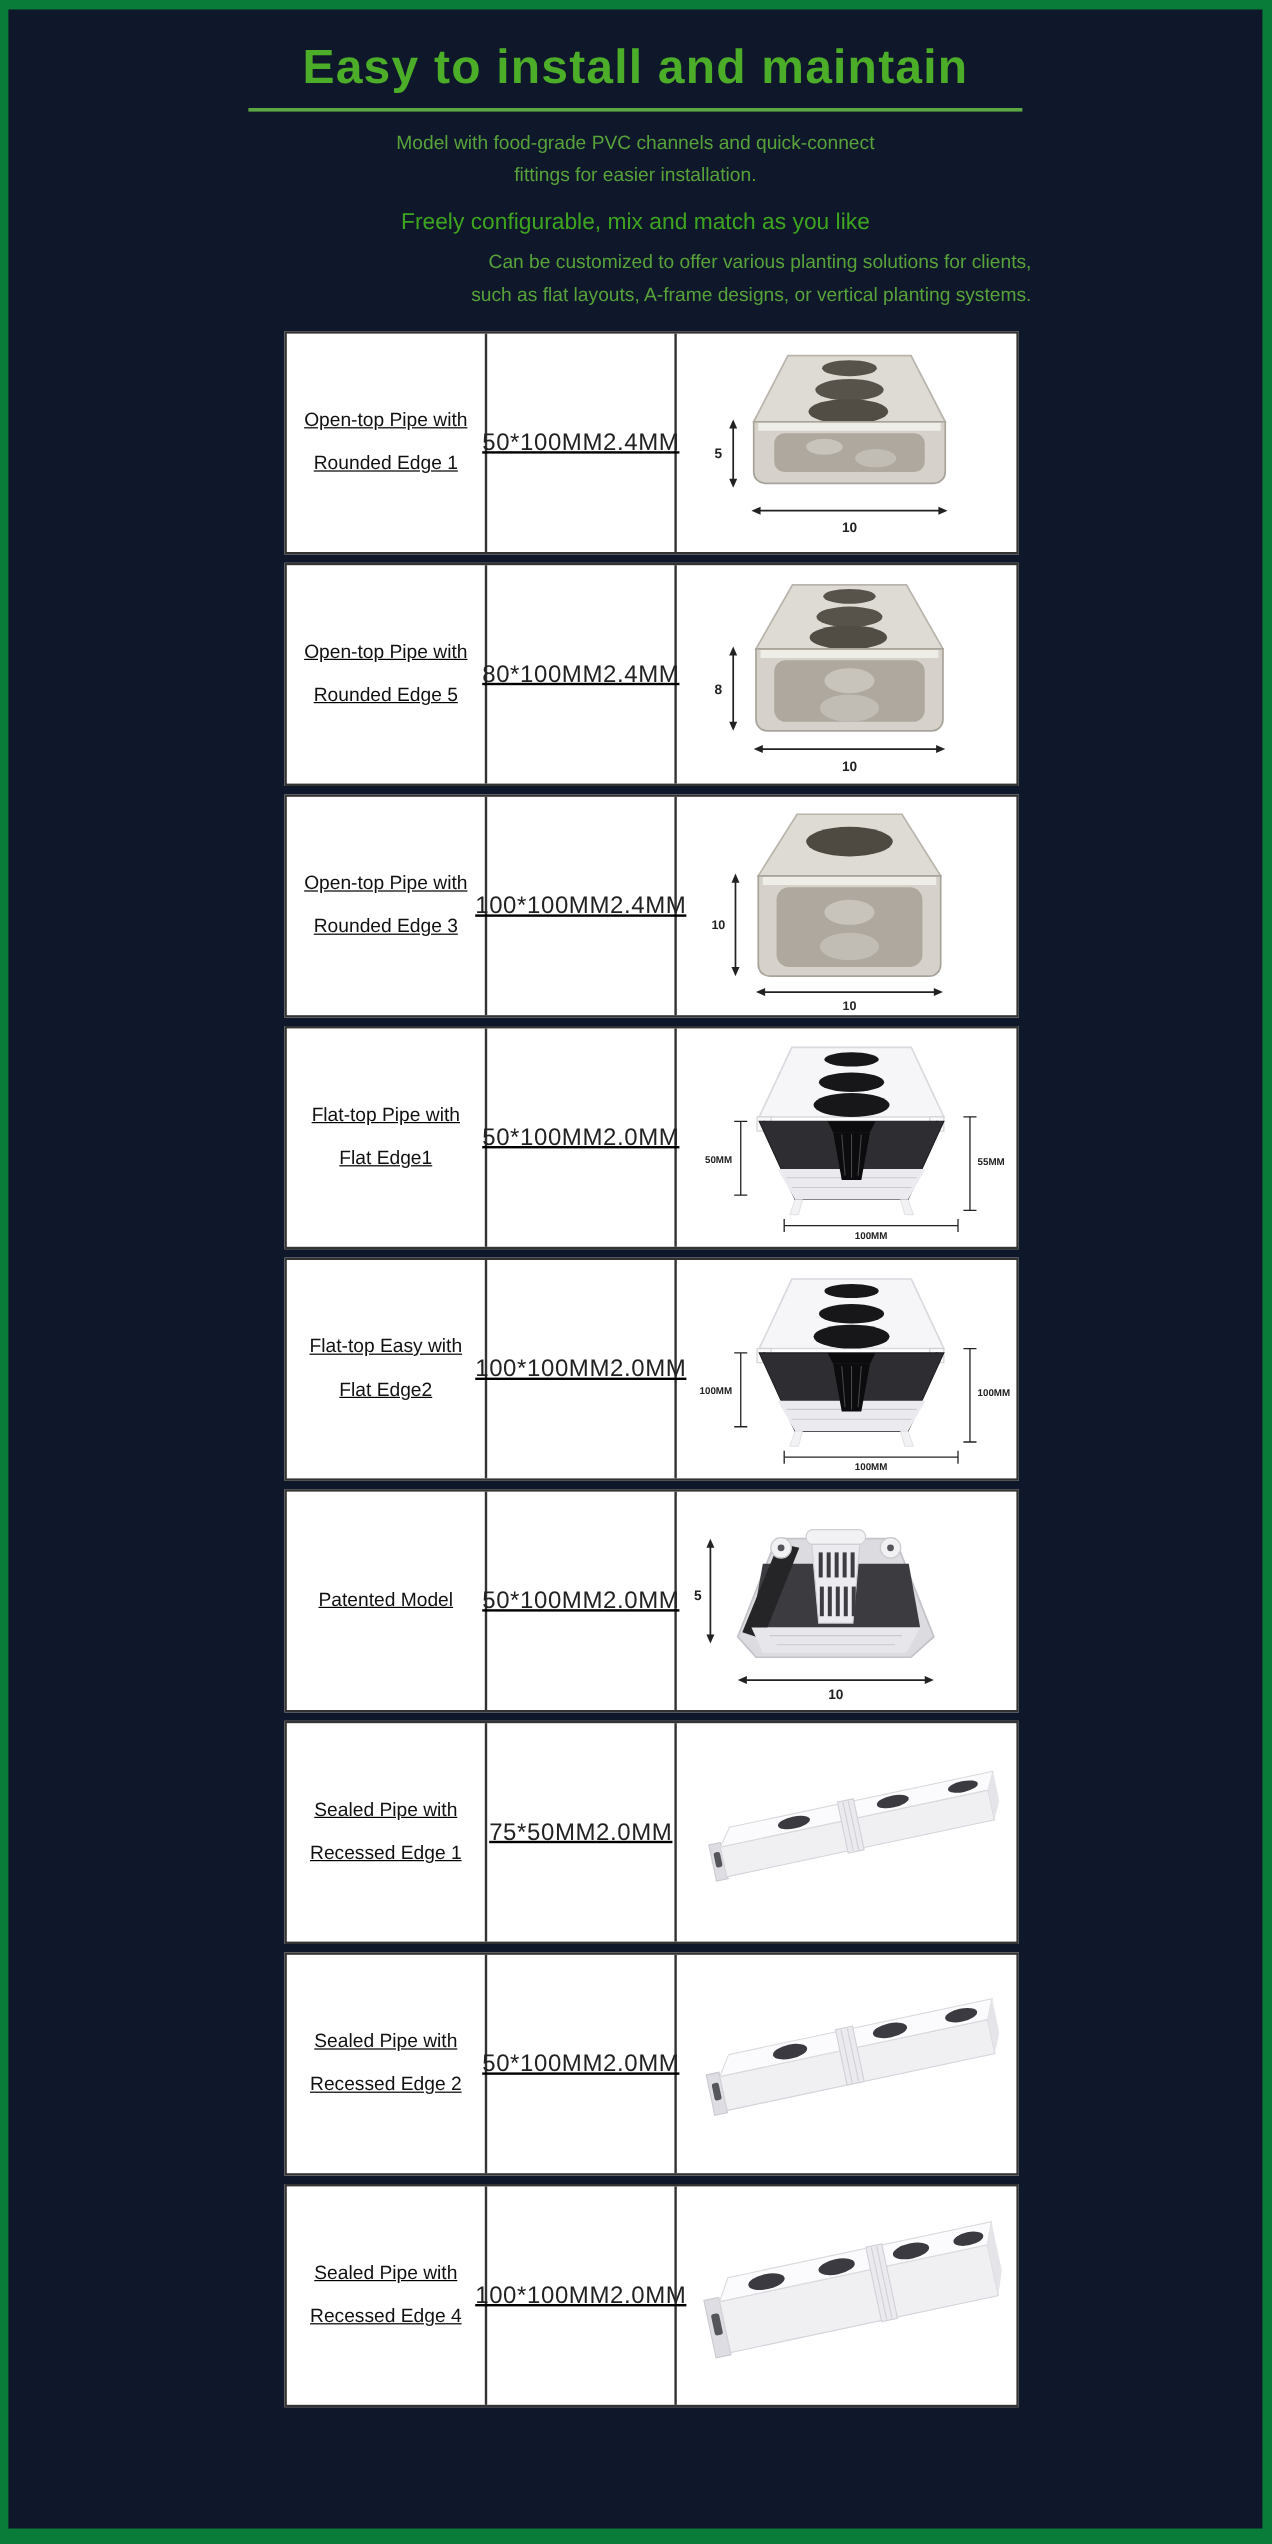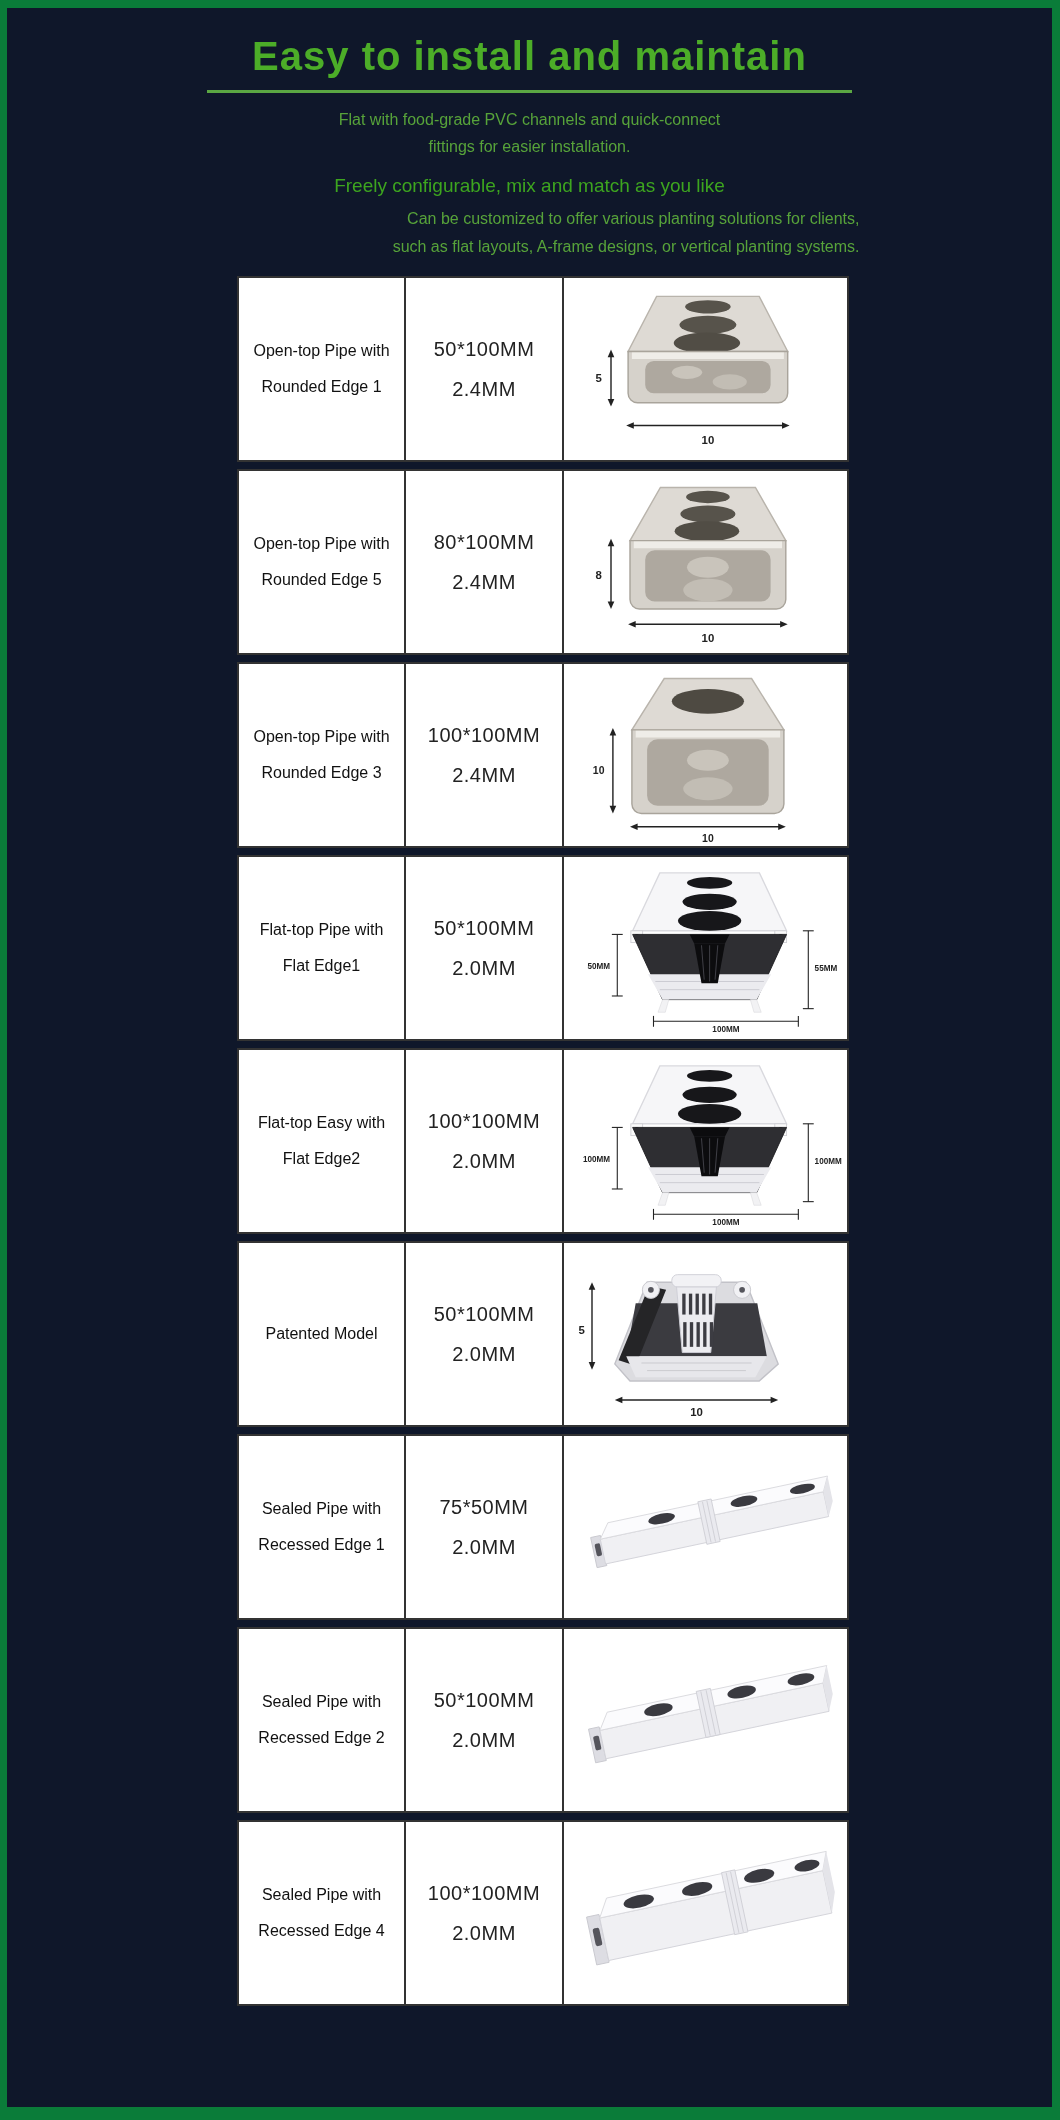--- a/index.html
+++ b/index.html
@@ -16,50 +16,50 @@
   }
   .header{width:660px;margin:0 auto;padding-top:24px;text-align:center;}
   .page-title{
     font-size:40px;font-weight:bold;color:#4cad28;
     letter-spacing:1px;line-height:48px;white-space:nowrap;
   }
   .title-underline{width:645px;height:3px;background:#5ba743;margin:10px auto 0;}
   .intro{margin-top:13px;font-size:16px;color:#57a33a;line-height:27px;}
   .tagline{margin-top:13px;font-size:19px;font-weight:normal;color:#3da51f;line-height:25px;}
   .tagline-detail{margin-top:7px;font-size:16px;color:#57a33a;line-height:28px;text-align:right;}
-  .spec-table{margin:15px 0 12px 230px;width:612px;}
+  .spec-table{margin:15px 0 12px 230px;width:612px;text-decoration:underline;}
   .spec-row{
     display:flex;box-sizing:border-box;width:612px;height:186px;
     border:2px solid #333;background:#fff;margin-bottom:7px;
   }
   .cell{box-sizing:border-box;display:flex;align-items:center;justify-content:center;}
   .cell-name{
     width:167px;border-right:2px solid #333;
     text-align:center;font-size:16px;color:#111;
     line-height:36px;padding:0 10px;
   }
   .cell-size{
     width:158px;border-right:2px solid #333;
-    flex-direction:column;text-align:center;
+    flex-direction:row;text-align:center;
     font-size:20px;color:#222;letter-spacing:.5px;line-height:40px;
   }
   .cell-img{flex:1;overflow:hidden;}
   .cell-img svg{display:block;}
   svg text{font-family:"Liberation Sans", sans-serif;fill:#222;}
 </style>
 </head>
 <body>
 
 <div class="frame">
 
   <div class="header">
     <div class="page-title">Easy to install and maintain</div>
     <div class="title-underline"></div>
     <div class="intro">
-      <div>Flat with food-grade PVC channels and quick-connect</div>
+      <div>Model with food-grade PVC channels and quick-connect</div>
       <div>fittings for easier installation.</div>
     </div>
     <div class="tagline">Freely configurable, mix and match as you like</div>
     <div class="tagline-detail">
       <div>Can be customized to offer various planting solutions for clients,</div>
       <div>such as flat layouts, A-frame designs, or vertical planting systems.</div>
     </div>
   </div>
 
   <div class="spec-table">

